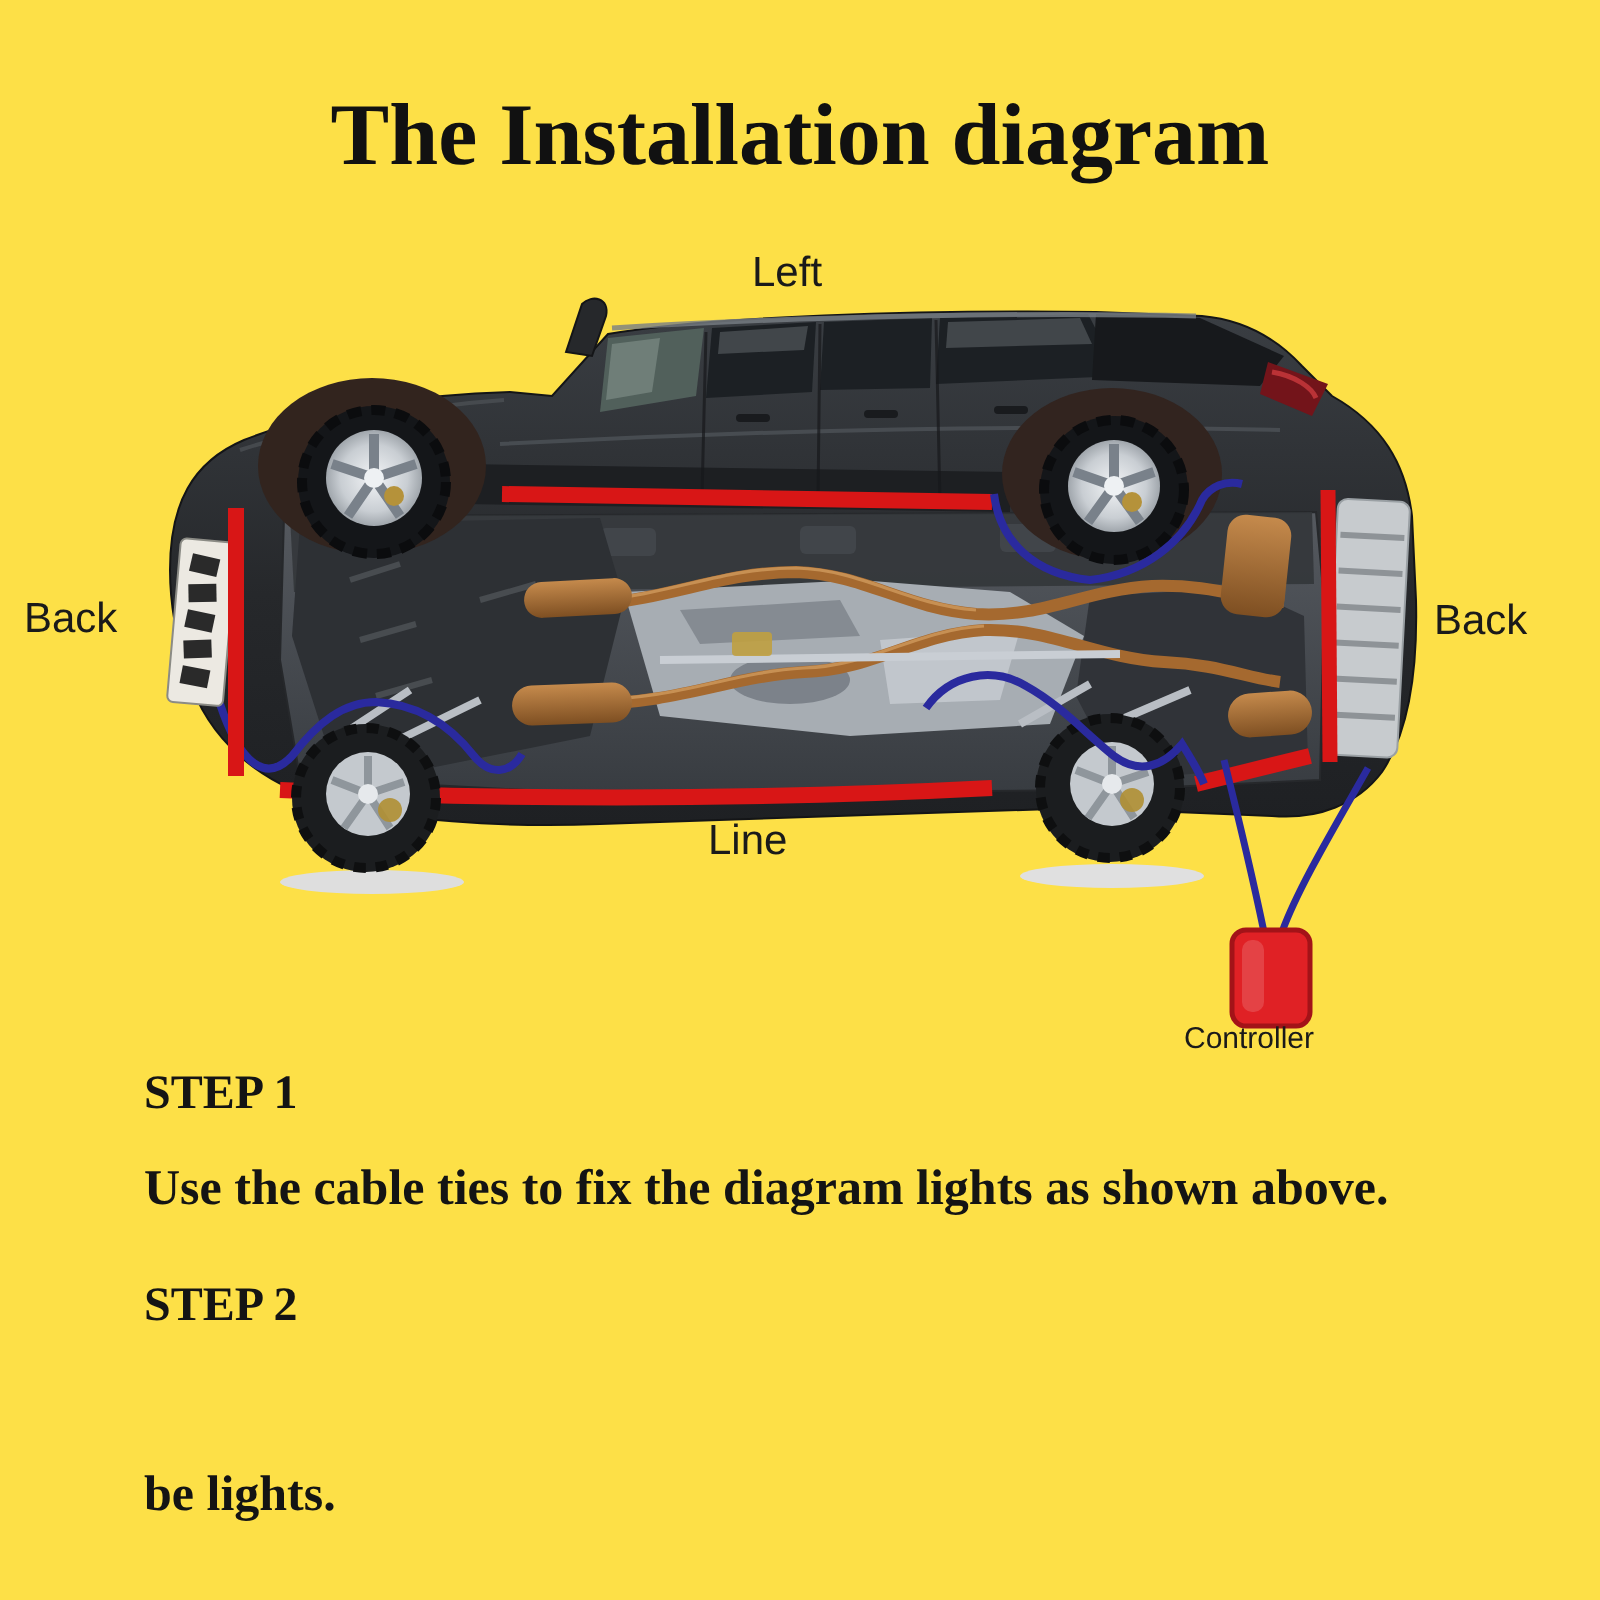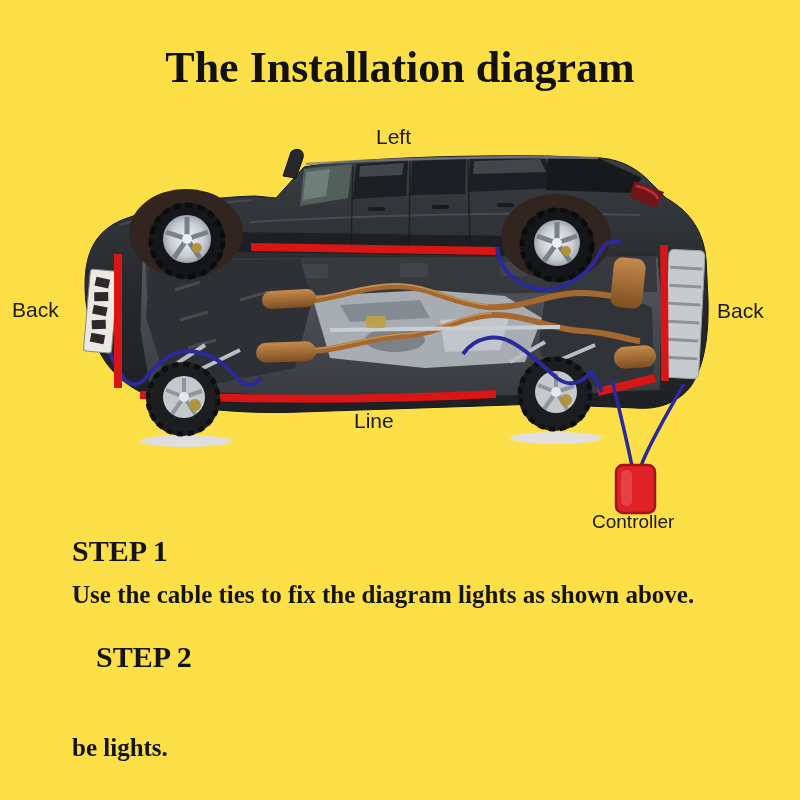--- a/index.html
+++ b/index.html
@@ -2,22 +2,22 @@
 <html><head>
 <meta charset="utf-8">
 <style>
   html,body{margin:0;padding:0;background:#ffffff;}
   .page{position:relative;width:800px;height:800px;background:#fde047;overflow:hidden;
         font-family:"Liberation Serif", serif;color:#1a1a1a;}
   .abs{position:absolute;}
   .title{left:0;right:0;top:42px;text-align:center;font-size:44px;font-weight:bold;
          letter-spacing:0px;color:#111;}
   .side-label{font-family:"Liberation Sans", sans-serif;font-size:21px;color:#1a1a1a;}
-  .ctrl-label{font-family:"Liberation Sans", sans-serif;font-size:19px;color:#1a1a1a;}
-  .step-heading{font-size:30px;font-weight:bold;color:#141414;}
+  .ctrl-label{font-family:"Liberation Sans", sans-serif;font-size:15px;color:#1a1a1a;}
+  .step-heading{font-size:24px;font-weight:bold;color:#141414;}
   .step-line{font-size:25px;font-weight:bold;color:#141414;white-space:nowrap;}
   svg{position:absolute;left:0;top:0;}
 </style>
 </head>
 <body>
 
 <div class="page">
 
   <div class="abs title">The Installation diagram</div>
 
@@ -179,16 +179,16 @@
 
   <div class="abs side-label" style="left:356px;top:125px;margin-left:20px;">Left</div>
   <div class="abs side-label" style="left:12px;top:298px;">Back</div>
   <div class="abs side-label" style="left:717px;top:299px;">Back</div>
   <div class="abs side-label" style="left:354px;top:409px;">Line</div>
   <div class="abs ctrl-label" style="left:592px;top:511px;">Controller</div>
 
   <div class="abs step-heading" style="left:72px;top:534px;">STEP 1</div>
   <div class="abs step-line" style="left:72px;top:581px;">Use the cable ties to fix the diagram lights as shown above.</div>
 
-  <div class="abs step-heading" style="left:72px;top:640px;margin-left:24px;">STEP 2</div>
+  <div class="abs step-heading" style="left:72px;top:640px;">STEP 2</div>
   <div class="abs step-line" style="left:72px;top:734px;">be lights.</div>
 
 </div>
 
 </body></html>

